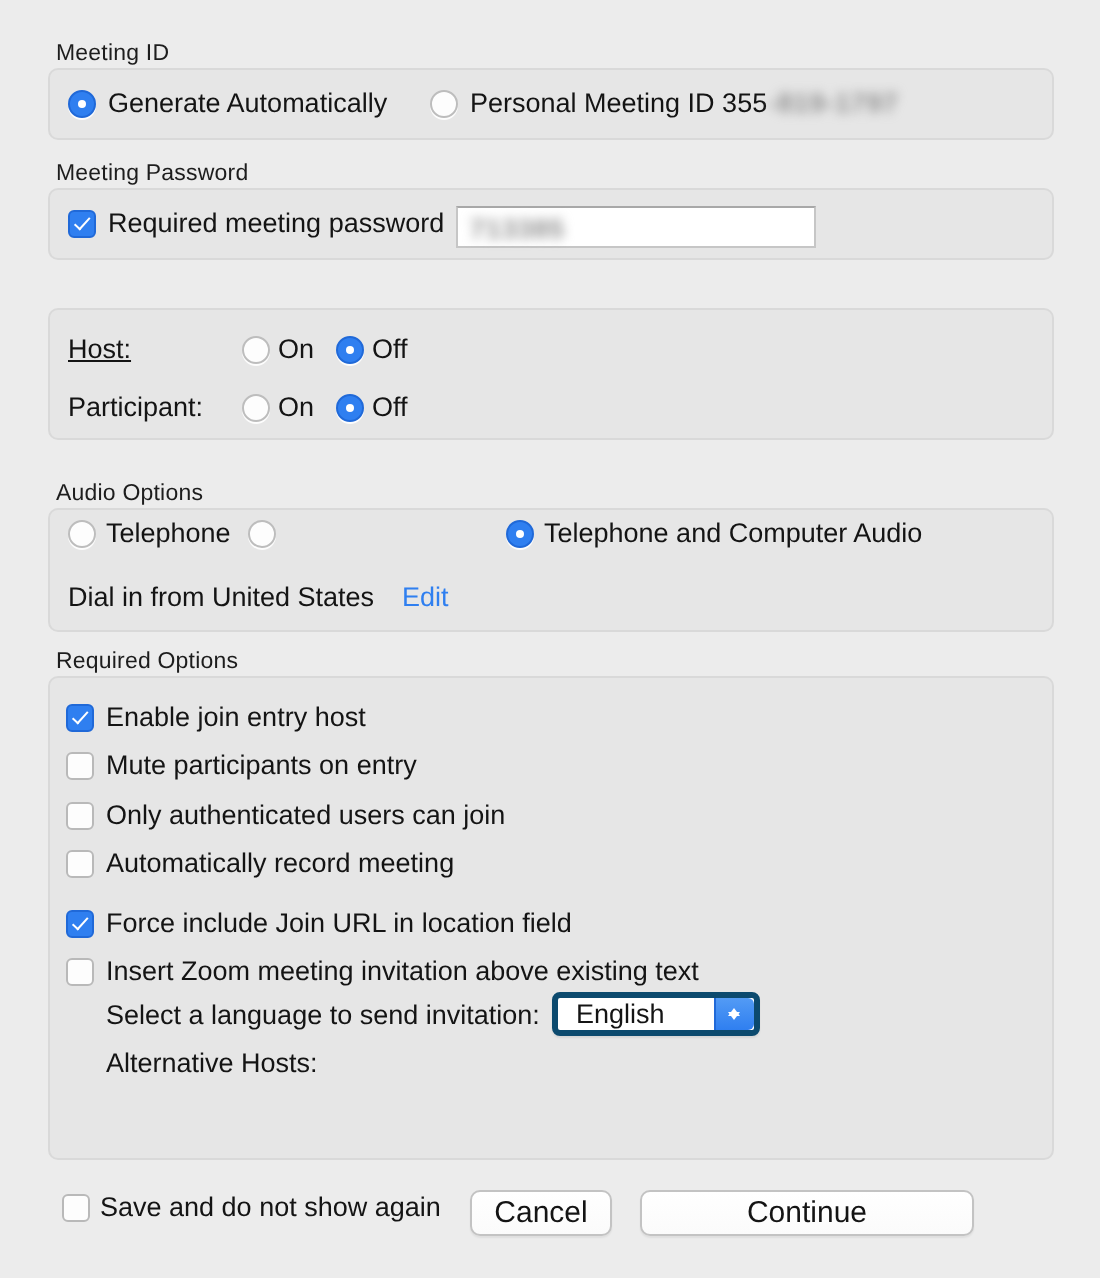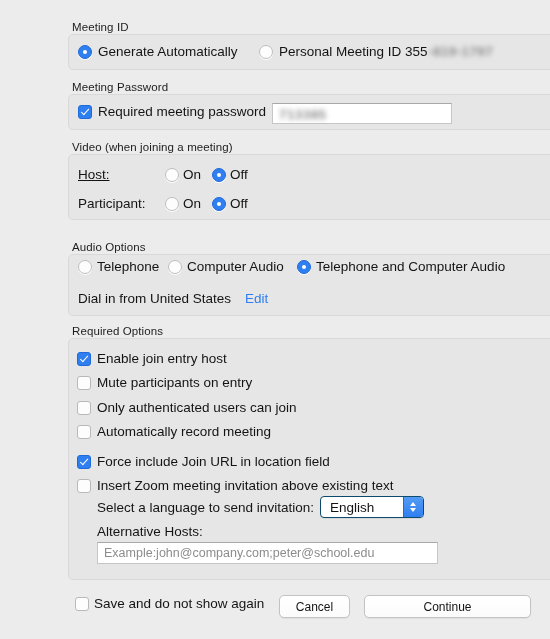--- a/index.html
+++ b/index.html
@@ -14,21 +14,20 @@
     font-size: 13px;
     color: #000;
     overflow: hidden;
     -webkit-font-smoothing: antialiased;
   }
   .dialog {
     position: relative;
     width: 502px;
     height: 639px;
     background: #ececec;
-    margin-left: 44px;
   }
 
   
   .section-label {
     position: absolute;
     font-size: 11.5px;
     color: #1d1d1d;
     letter-spacing: 0.1px;
     white-space: nowrap;
   }
@@ -137,21 +136,21 @@
     transform: translateY(-50%);
     font-size: 12.5px;
     color: #8c8c8c;
     white-space: nowrap;
   }
 
   
   .popup {
     position: absolute;
     background: #ffffff;
-    border: 1px solid #0c4a6e;
+    border: 3px solid #0c4a6e;
     border-radius: 4px;
     box-sizing: border-box;
     box-shadow: 0 1px 1px rgba(0,0,0,0.07);
   }
   .popup .pval {
     position: absolute;
     left: 9px;
     top: 50%;
     transform: translateY(-50%);
     font-size: 13.5px;
@@ -187,21 +186,21 @@
   }
 
   
   .pushbtn {
     position: absolute;
     background: linear-gradient(#ffffff, #fbfbfb);
     border: 1px solid #c3c3c3;
     border-radius: 5px;
     box-sizing: border-box;
     box-shadow: 0 1px 1px rgba(0,0,0,0.06);
-    font-size: 12px;
+    font-size: 15px;
     color: #141414;
     display: flex;
     align-items: center;
     justify-content: center;
     cursor: default;
   }
 </style>
 </head>
 <body>
 
@@ -220,21 +219,20 @@
   <div class="section-label" style="left:28px; top:81px;">Meeting Password</div>
   <div class="groupbox" style="top:94px; height:36px;"></div>
 
   <div class="checkbox on" style="left:34px; top:105px;"></div>
   <div class="txt" style="left:54px; top:104px;">Required meeting password</div>
 
   <div class="textfield" style="left:228px; top:103px; width:180px; height:21px;">
     <div class="blurred" style="left:6px; top:3px;">713385</div>
   </div>
 
-  <div class="section-label" style="left:28px; top:141px;">Video (when joining a meeting)</div>
   <div class="groupbox" style="top:154px; height:66px;"></div>
 
   <div class="txt" style="left:34px; top:167px;text-decoration:underline;">Host:</div>
   <div class="radio" style="left:121px; top:168px;"></div>
   <div class="txt" style="left:139px; top:167px;">On</div>
   <div class="radio on" style="left:168px; top:168px;"></div>
   <div class="txt" style="left:186px; top:167px;">Off</div>
 
   <div class="txt" style="left:34px; top:196px;">Participant:</div>
   <div class="radio" style="left:121px; top:197px;"></div>
@@ -242,21 +240,20 @@
   <div class="radio on" style="left:168px; top:197px;"></div>
   <div class="txt" style="left:186px; top:196px;">Off</div>
 
   <div class="section-label" style="left:28px; top:241px;">Audio Options</div>
   <div class="groupbox" style="top:254px; height:62px;"></div>
 
   <div class="radio" style="left:34px; top:260px;"></div>
   <div class="txt" style="left:53px; top:259px;">Telephone</div>
 
   <div class="radio" style="left:124px; top:260px;"></div>
-  <div class="txt" style="left:143px; top:259px;">Computer Audio</div>
 
   <div class="radio on" style="left:253px; top:260px;"></div>
   <div class="txt" style="left:272px; top:259px;">Telephone and Computer Audio</div>
 
   <div class="txt" style="left:34px; top:291px;">Dial in from United States</div>
   <div class="link" style="left:201px; top:291px;">Edit</div>
 
   <div class="section-label" style="left:28px; top:325px;">Required Options</div>
   <div class="groupbox" style="top:338px; height:242px;"></div>
 
@@ -278,23 +275,20 @@
   <div class="checkbox" style="left:33px; top:479px;"></div>
   <div class="txt" style="left:53px; top:500px;">Select a language to send invitation:</div>
 
   <div class="txt" style="left:53px; top:478px;">Insert Zoom meeting invitation above existing text</div>
   <div class="popup" style="left:276px; top:496px; width:104px; height:22px;">
     <span class="pval">English</span>
     <span class="parrows"></span>
   </div>
 
   <div class="txt" style="left:53px; top:524px;">Alternative Hosts:</div>
-  <div class="textfield" style="left:53px; top:542px; width:341px; height:22px;">
-    <span class="ph">Example:john@company.com;peter@school.edu</span>
-  </div>
 
   <div class="checkbox" style="left:31px; top:597px;"></div>
   <div class="txt" style="left:50px; top:596px;">Save and do not show again</div>
 
   <div class="pushbtn" style="left:235px; top:595px; width:71px; height:23px;">Cancel</div>
   <div class="pushbtn" style="left:320px; top:595px; width:167px; height:23px;">Continue</div>
 
 </div>
 
 </body></html>

